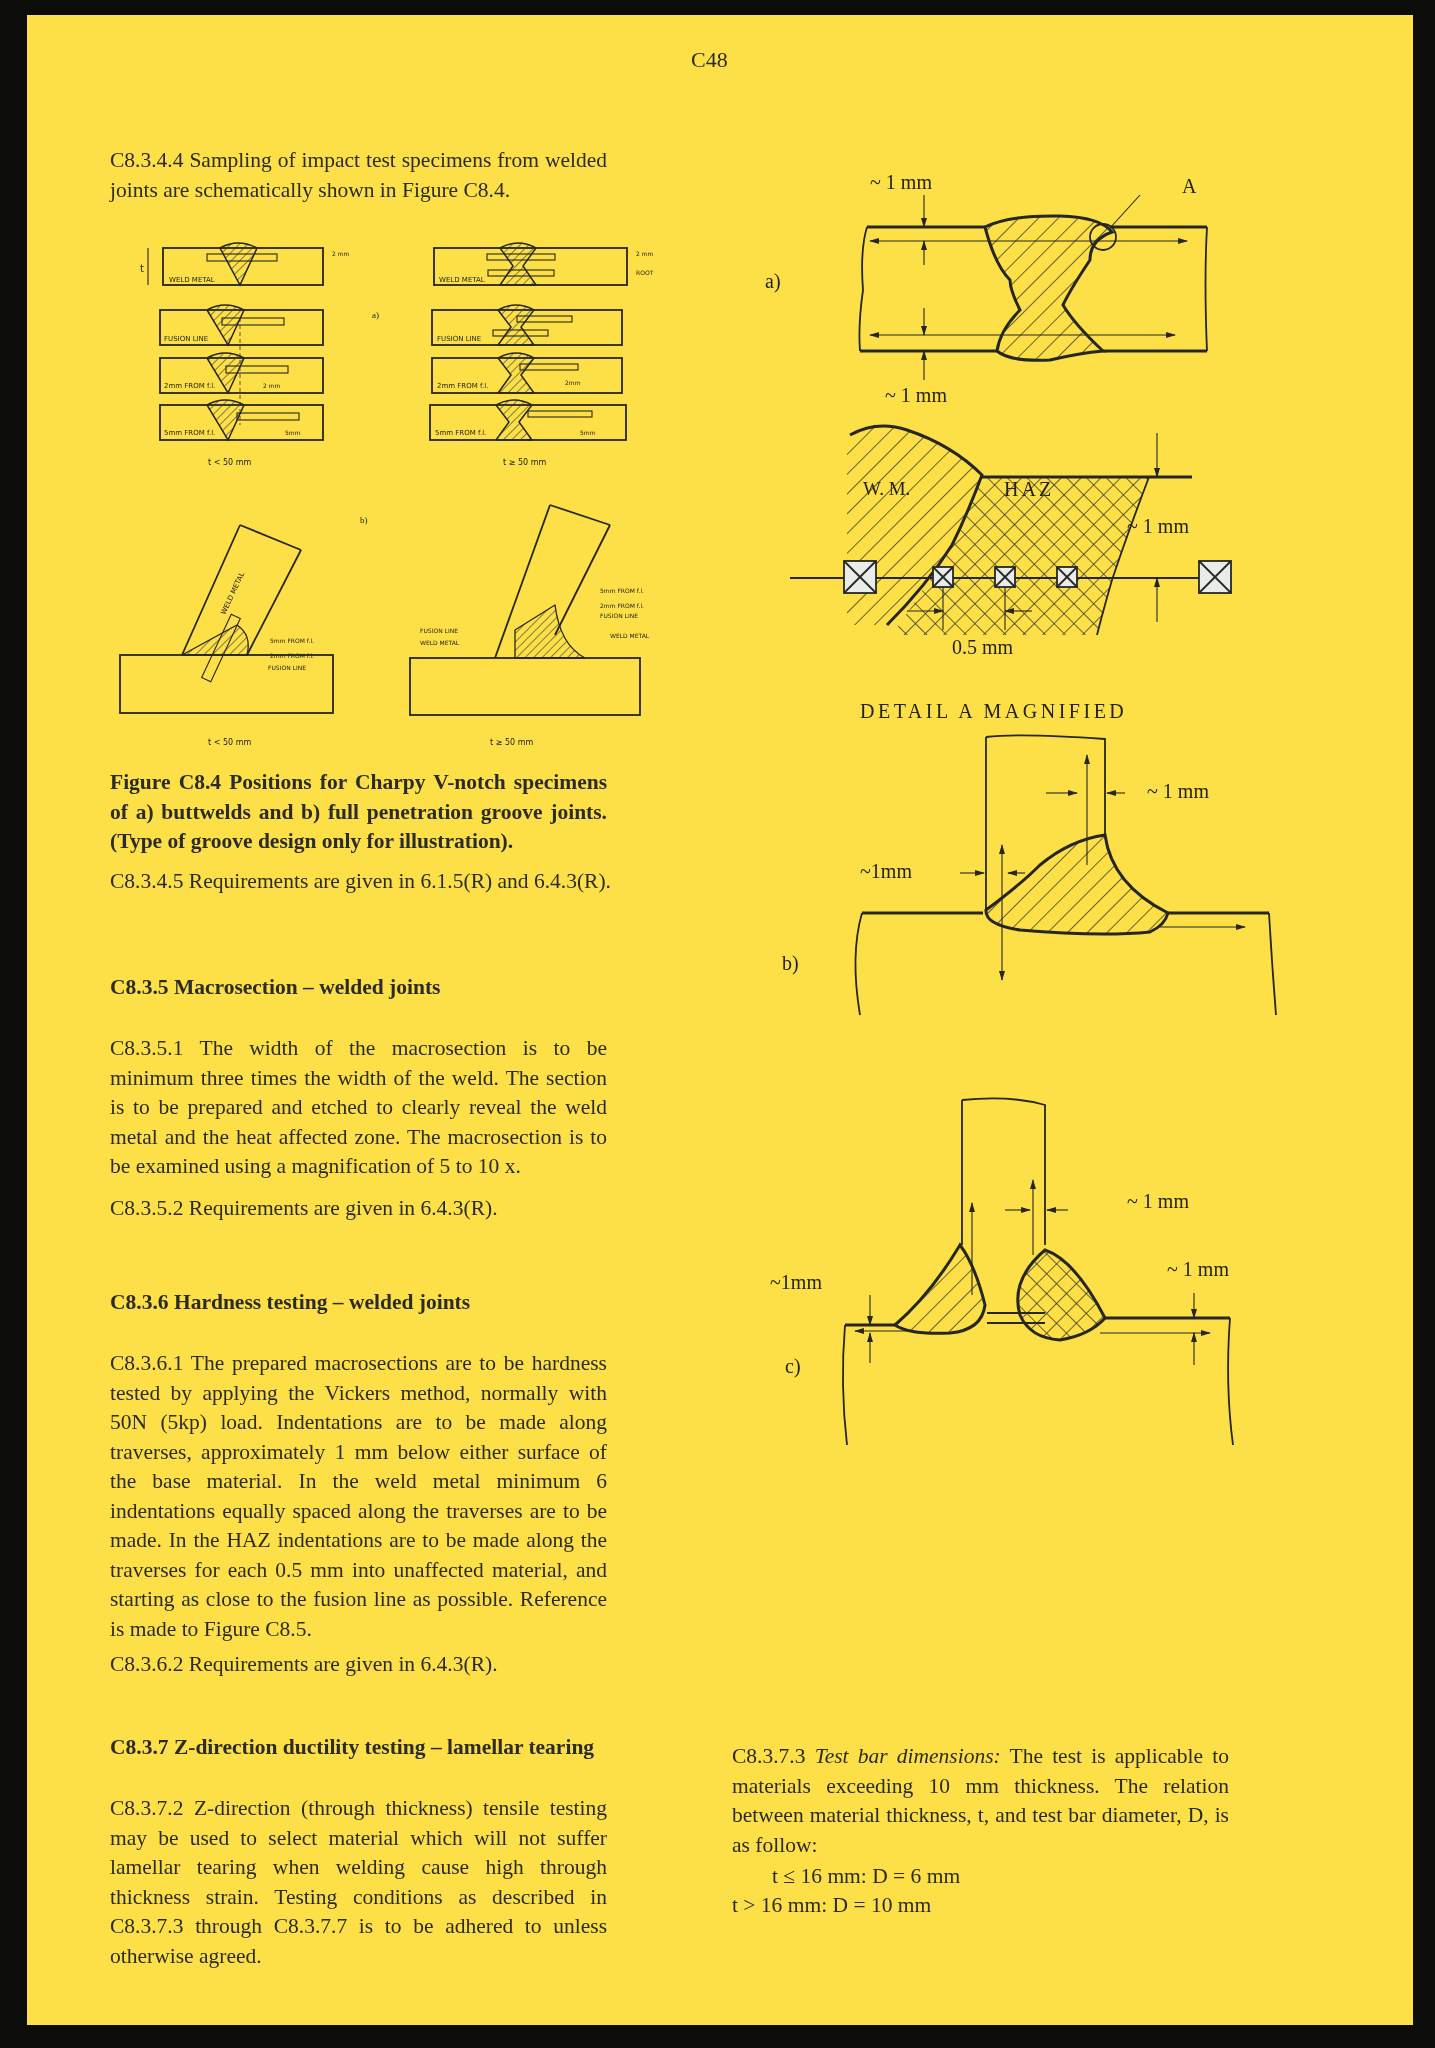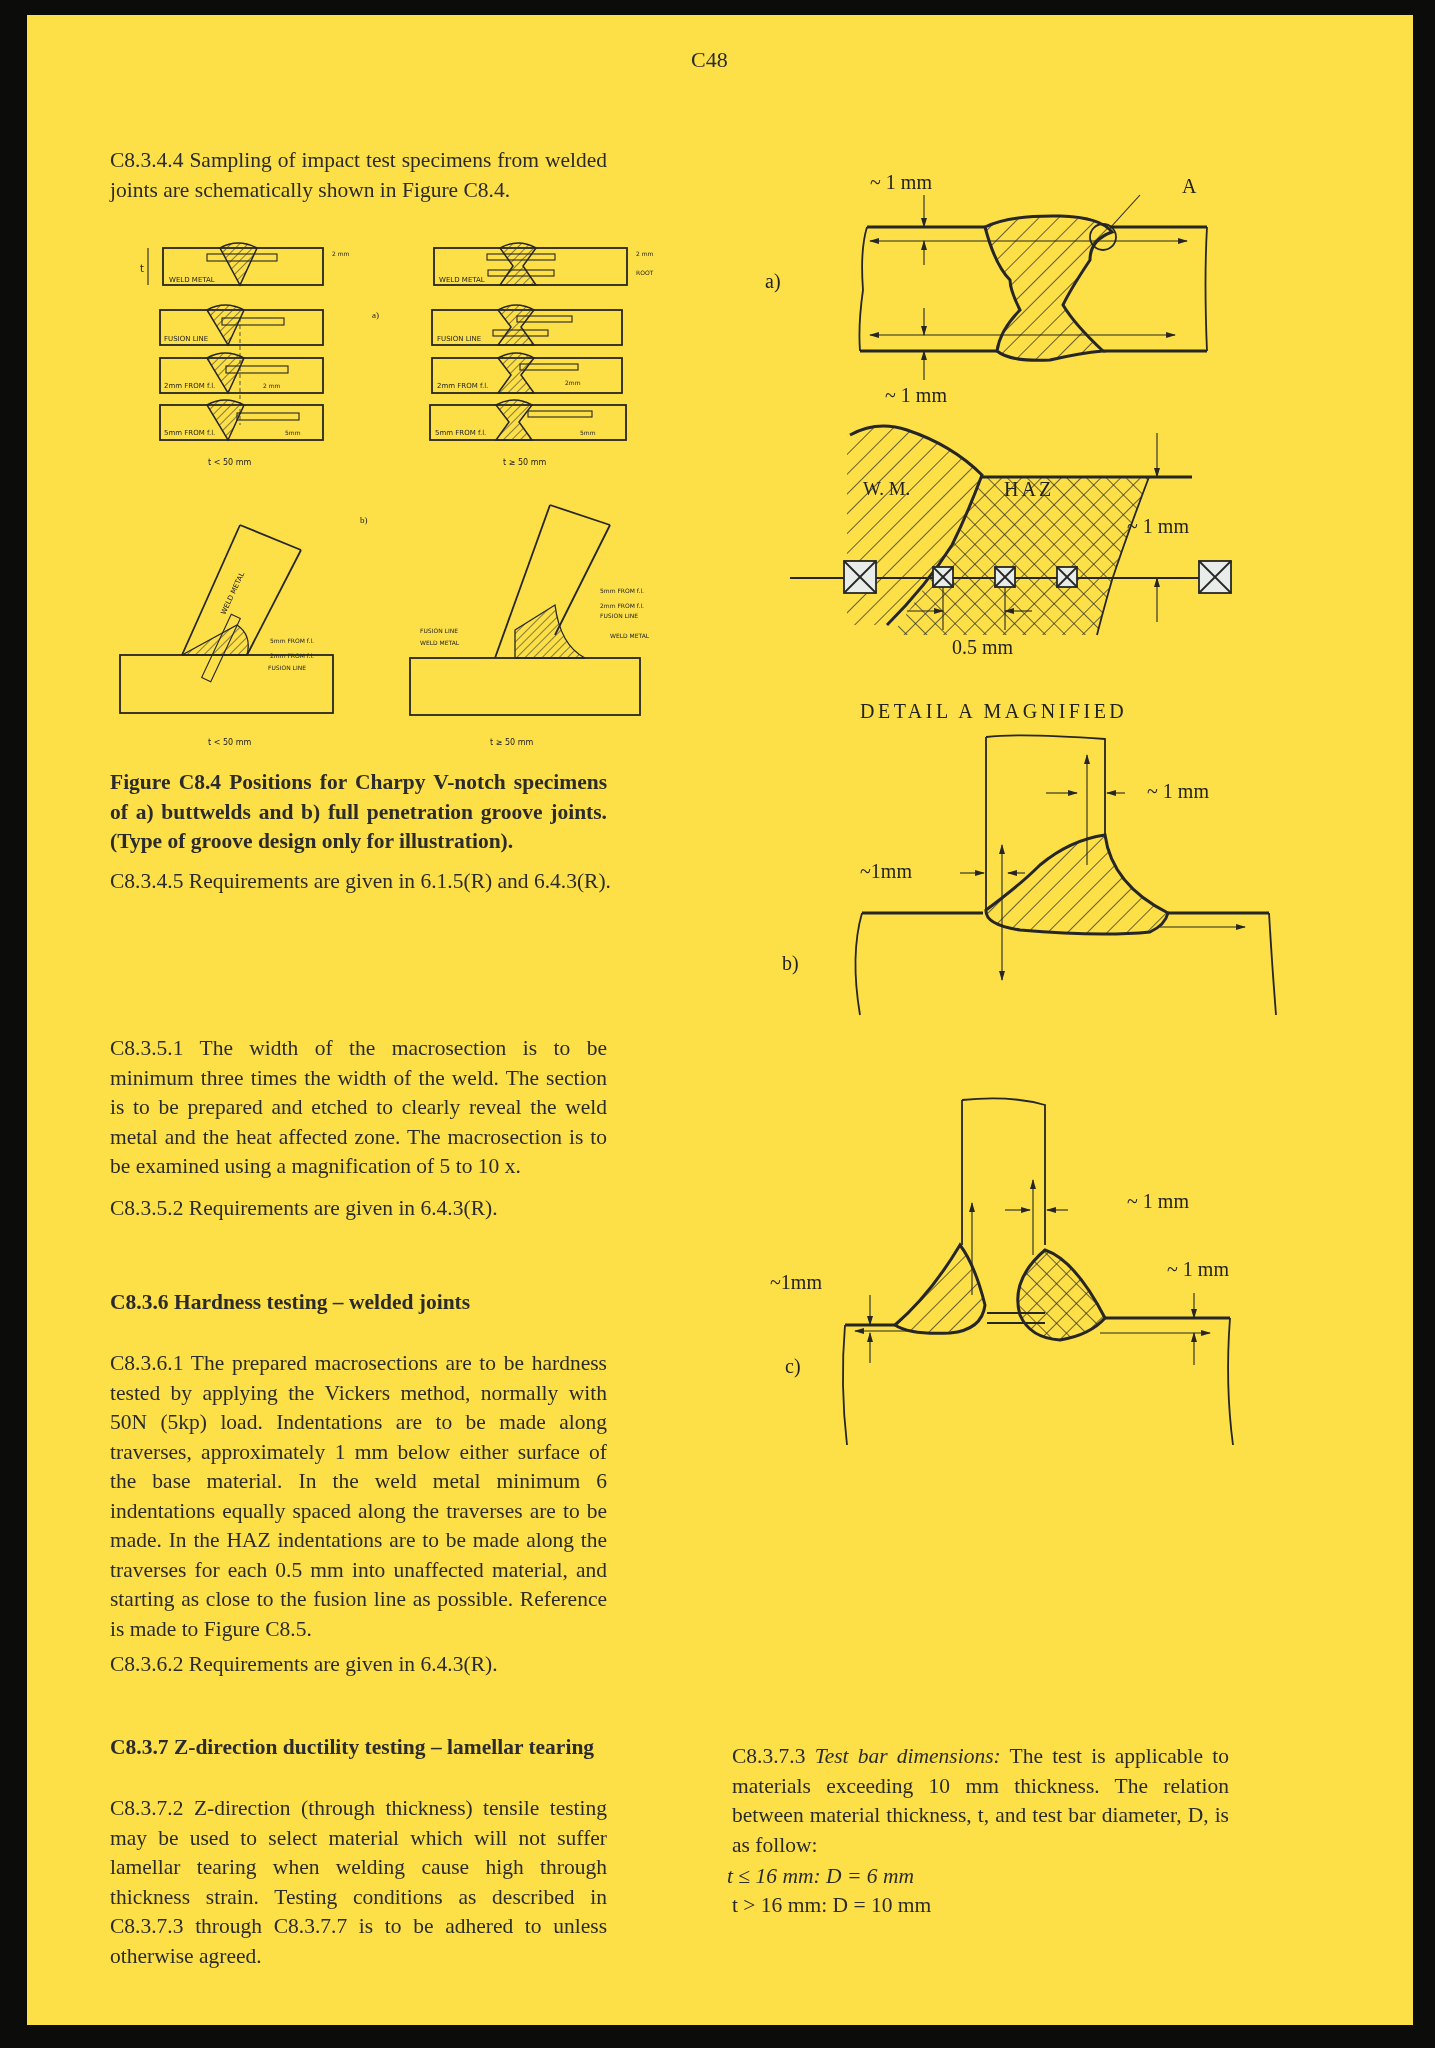--- a/index.html
+++ b/index.html
@@ -116,20 +116,21 @@
       <text x="210" y="123" font-size="6">FUSION LINE</text>
       <text x="220" y="143" font-size="6">WELD METAL</text>
       <text x="100" y="250" font-size="8">t ≥ 50 mm</text>
     </svg>
   </div>
 
   <div class="t j b" style="left:83px; top:753px; width:497px;">Figure C8.4 Positions for Charpy V-notch specimens of a) buttwelds and b) full penetration groove joints. (Type of groove design only for illustration).</div>
 
   <div class="t" style="left:83px; top:852px; width:510px;">C8.3.4.5 Requirements are given in 6.1.5(R) and 6.4.3(R).</div>
 
+  <div class="t b" style="left:83px; top:958px; width:500px;">C8.3.5 Macrosection – welded joints</div>
 
   <div class="t j" style="left:83px; top:1019px; width:497px;">C8.3.5.1 The width of the macrosection is to be minimum three times the width of the weld. The section is to be prepared and etched to clearly reveal the weld metal and the heat affected zone. The macrosection is to be examined using a magnification of 5 to 10 x.</div>
 
   <div class="t" style="left:83px; top:1179px; width:500px;">C8.3.5.2 Requirements are given in 6.4.3(R).</div>
 
   <div class="t b" style="left:83px; top:1273px; width:500px;">C8.3.6 Hardness testing – welded joints</div>
 
   <div class="t j" style="left:83px; top:1334px; width:497px;">C8.3.6.1 The prepared macrosections are to be hardness tested by applying the Vickers method, normally with 50N (5kp) load. Indentations are to be made along traverses, approximately 1 mm below either surface of the base material. In the weld metal minimum 6 indentations equally spaced along the traverses are to be made. In the HAZ indentations are to be made along the traverses for each 0.5 mm into unaffected material, and starting as close to the fusion line as possible. Reference is made to Figure C8.5.</div>
 
   <div class="t" style="left:83px; top:1635px; width:500px;">C8.3.6.2 Requirements are given in 6.4.3(R).</div>
@@ -254,16 +255,16 @@
   <div class="lbl" style="left:758px; top:1340px; font-size:20px;">c)</div>
   <div class="lbl" style="left:1100px; top:1175px; font-size:20px;">~ 1 mm</div>
   <div class="lbl" style="left:743px; top:1256px; font-size:20px;">~1mm</div>
   <div class="lbl" style="left:1140px; top:1243px; font-size:20px;">~ 1 mm</div>
 
 
   <div class="t j" style="left:705px; top:1727px; width:497px;">
     <span>C8.3.7.3 </span><i>Test bar dimensions:</i><span> The test is applicable to materials exceeding 10 mm thickness. The relation between material thickness, t, and test bar diameter, D, is as follow:</span>
   </div>
 
-  <div class="t" style="left:700px; top:1847px; width:400px;font-style:italic;">t ≤ 16 mm: D = 6 mm</div>
+  <div class="t" style="left:745px; top:1847px; width:400px;">t ≤ 16 mm: D = 6 mm</div>
   <div class="t" style="left:705px; top:1876px; width:400px;">t &gt; 16 mm: D = 10 mm</div>
 
 </div>
 
 </body></html>

